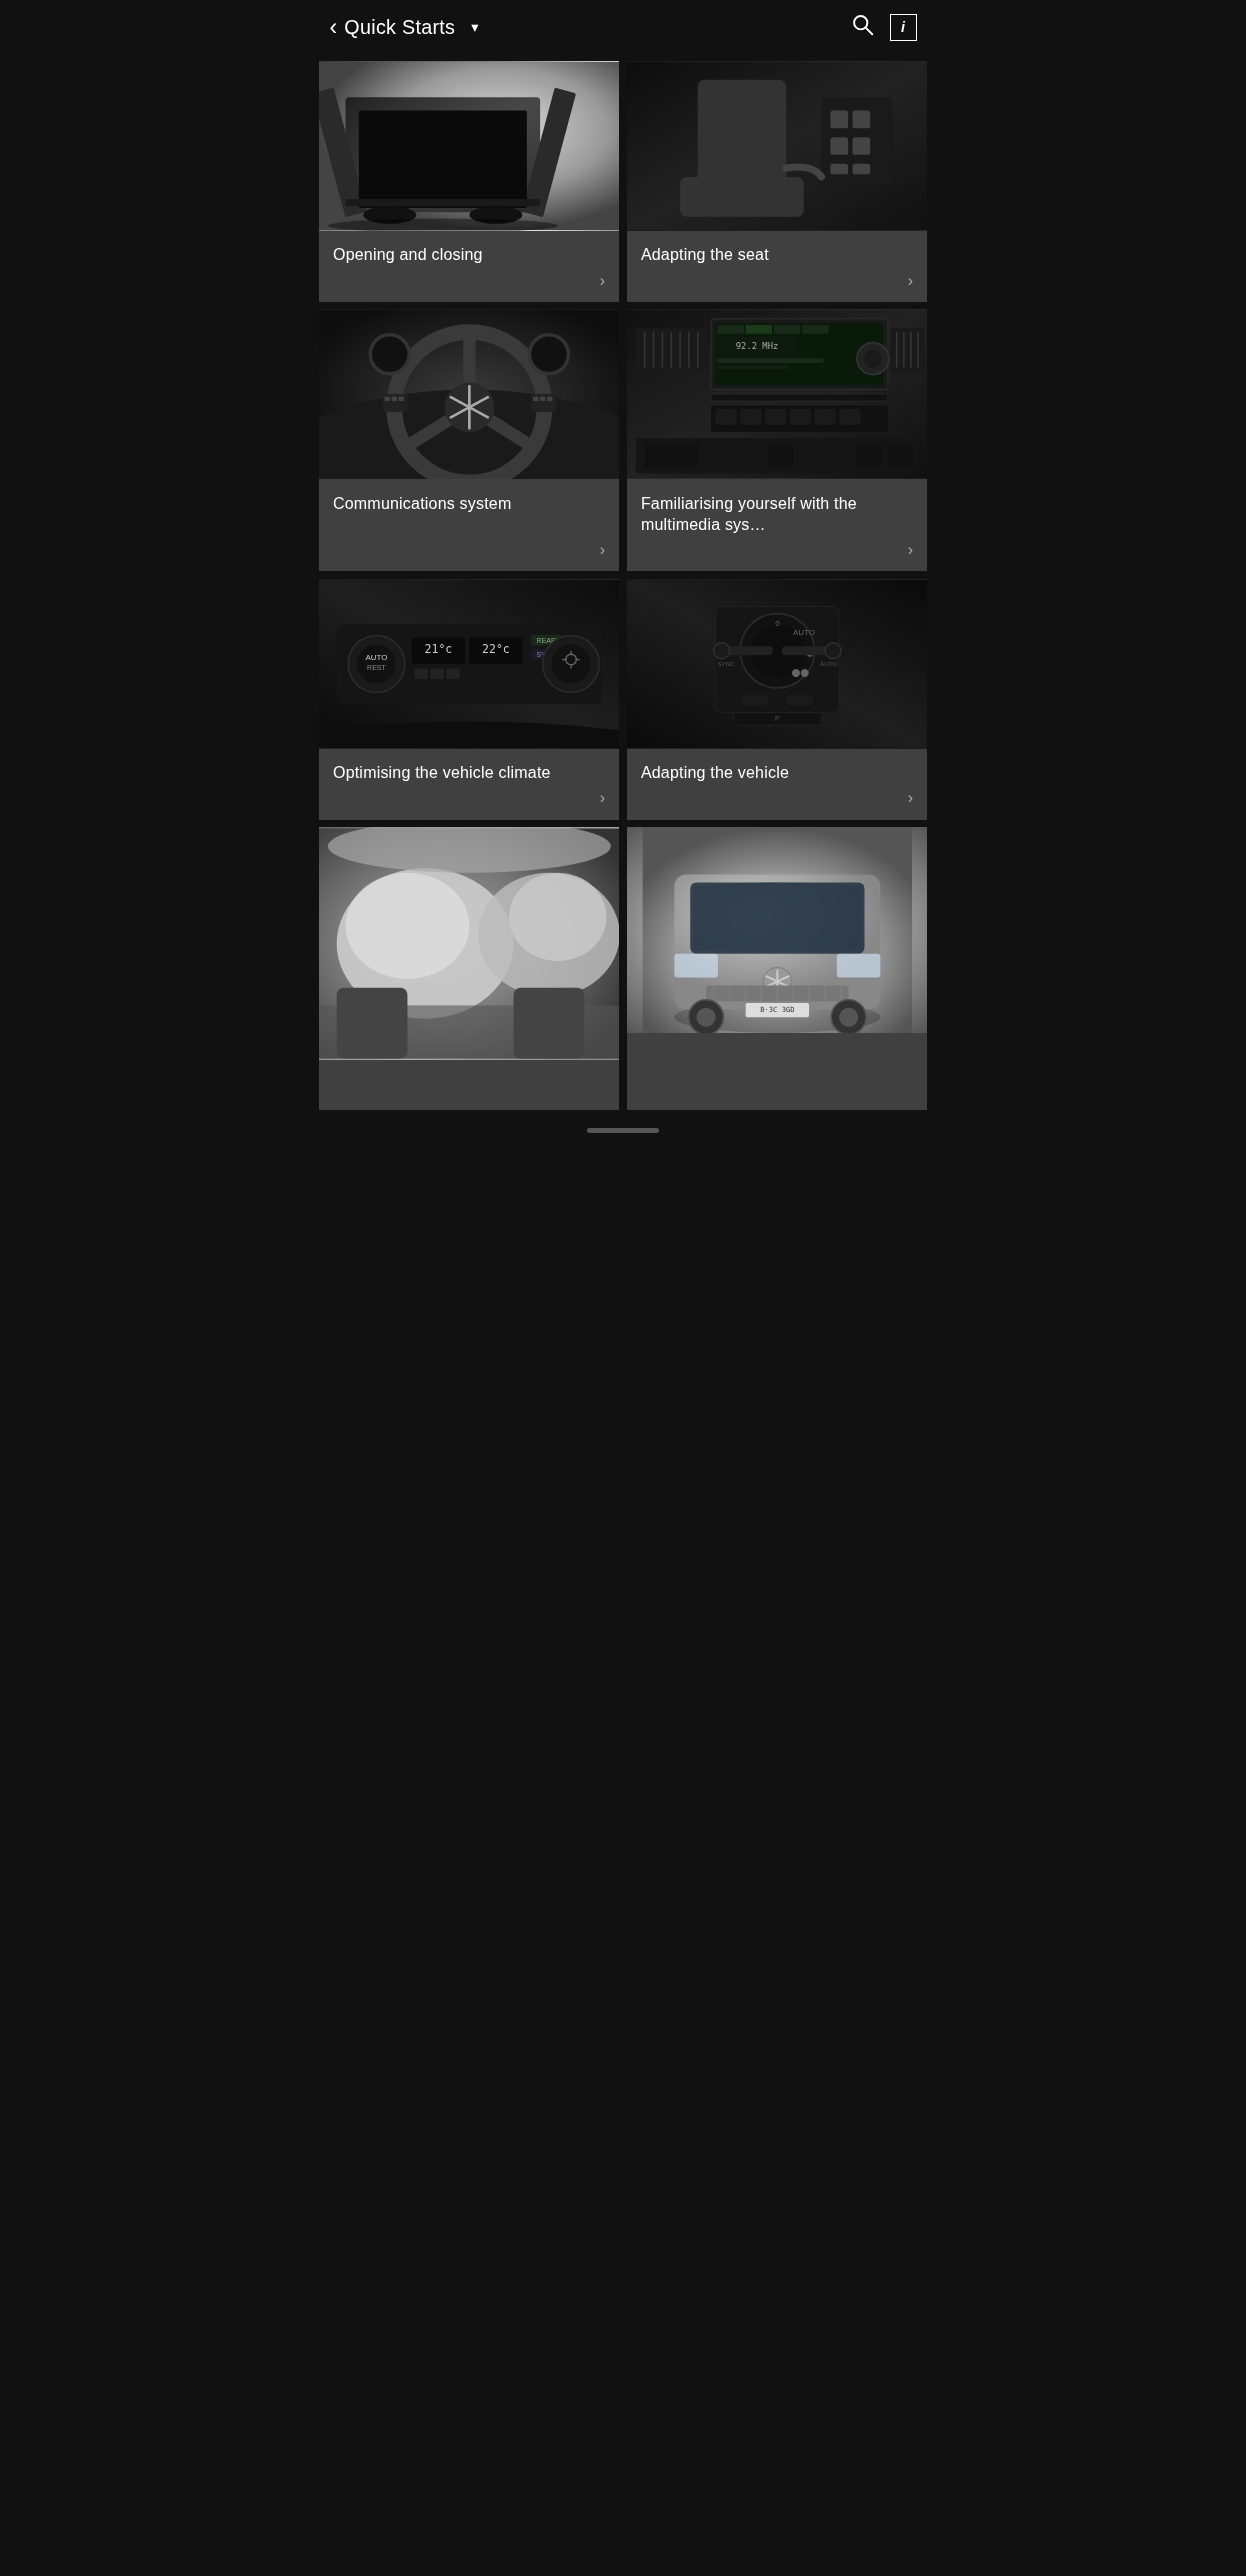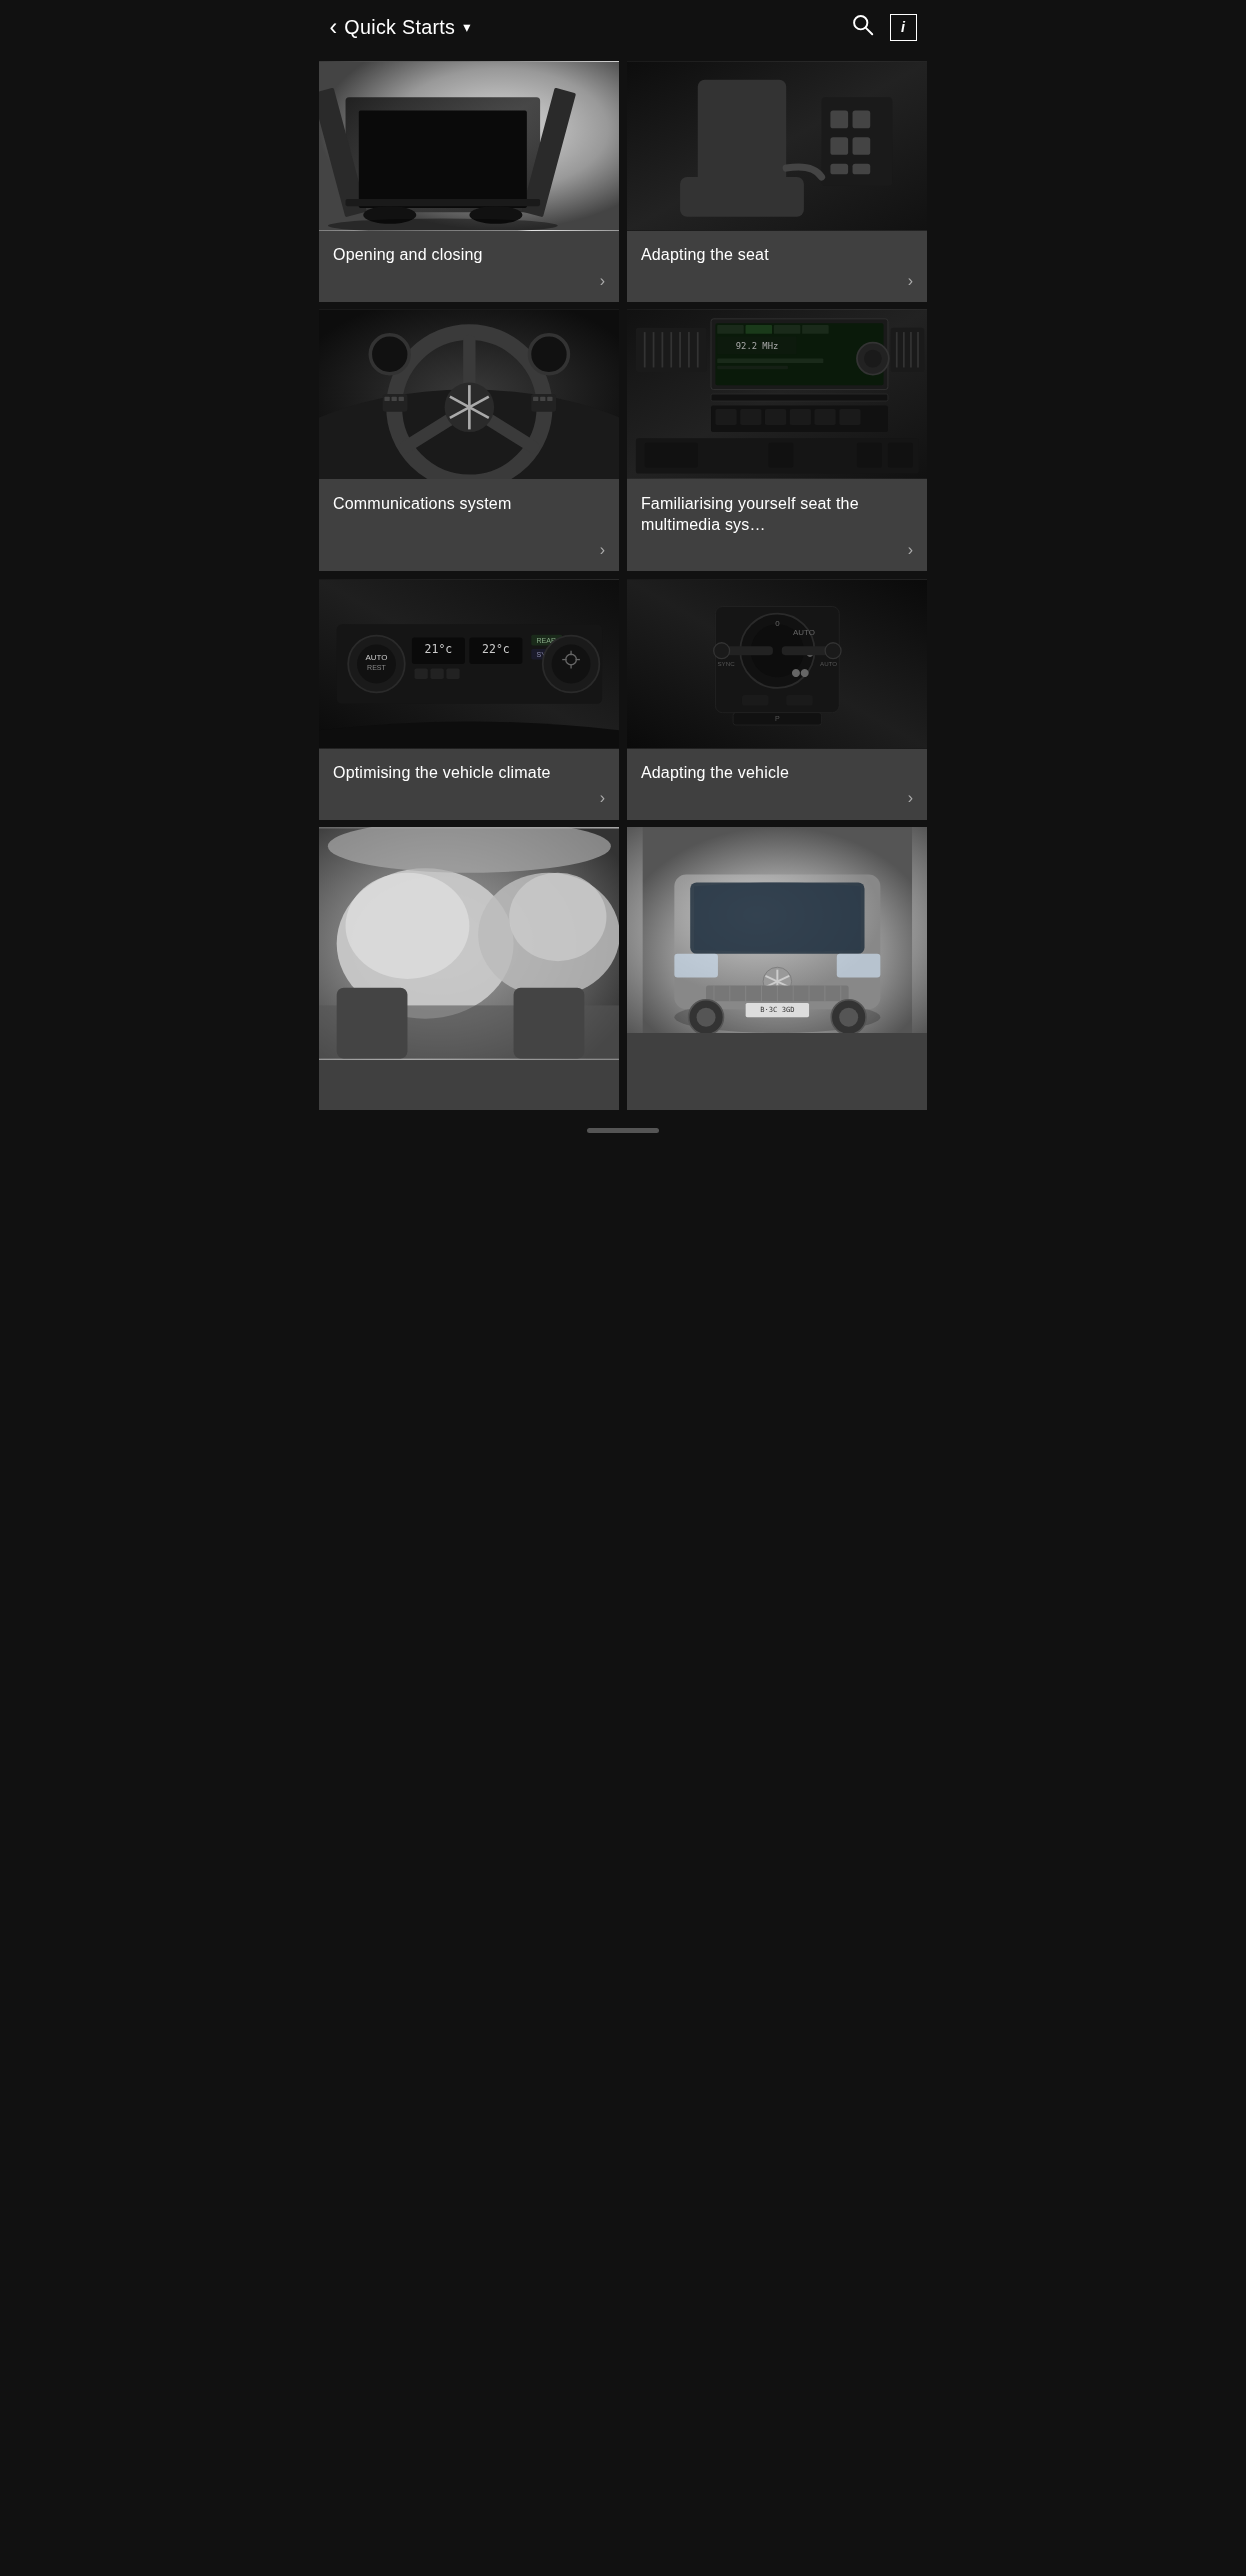--- a/index.html
+++ b/index.html
@@ -40,21 +40,21 @@
     .back-btn {
       font-size: 23px;
       color: #ffffff;
       cursor: pointer;
       line-height: 1;
     }
 
     .header-title {
       display: flex;
       align-items: center;
-      gap: 8px;
+      gap: 16px;
       font-size: 19.7px;
       font-weight: 400;
       color: #ffffff;
       letter-spacing: 0.3px;
     }
 
     .dropdown-arrow {
       font-size: 14.3px;
       color: #ffffff;
     }
@@ -392,21 +392,21 @@
 
         <rect x="20" y="150" width="60" height="28" rx="2" fill="#111111"></rect>
 
         <rect x="160" y="150" width="28" height="28" rx="2" fill="#111111"></rect>
 
         <rect x="260" y="150" width="28" height="28" rx="2" fill="#111111"></rect>
         <rect x="295" y="150" width="28" height="28" rx="2" fill="#111111"></rect>
       </svg>
     </div>
     <div class="card-content">
-      <span class="card-label">Familiarising yourself seat the multimedia sys…</span>
+      <span class="card-label">Familiarising yourself with the multimedia sys…</span>
       <span class="card-arrow">›</span>
     </div>
   </div>
 
   <div class="card">
     <div class="card-image img-climate">
       <svg viewBox="0 0 340 190" xmlns="http://www.w3.org/2000/svg">
         <defs>
           <linearGradient id="climBg" x1="0%" y1="100%" x2="100%" y2="0%">
             <stop offset="0%" style="stop-color:#0a0a0a"></stop>

